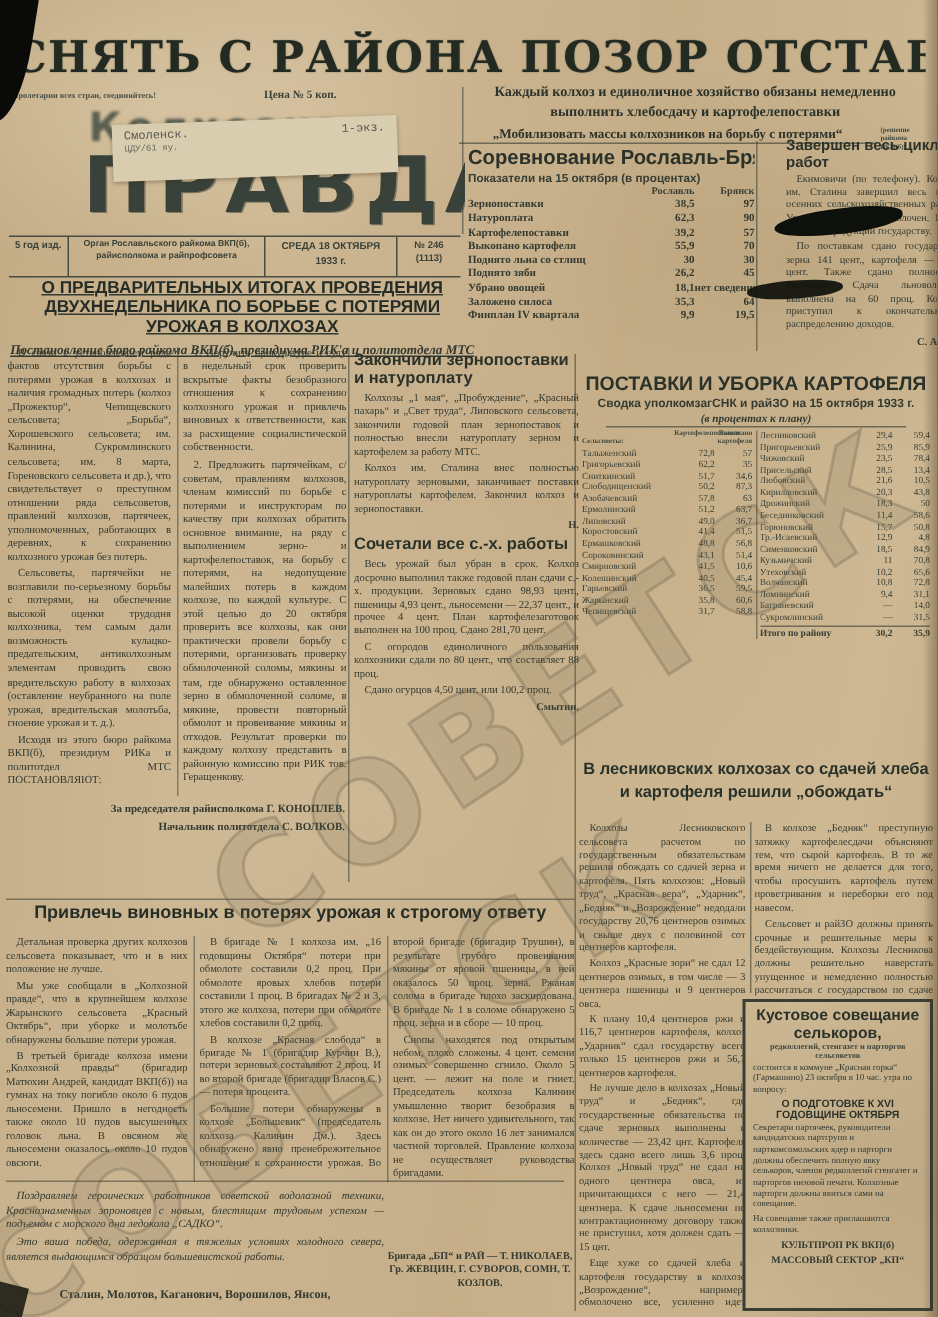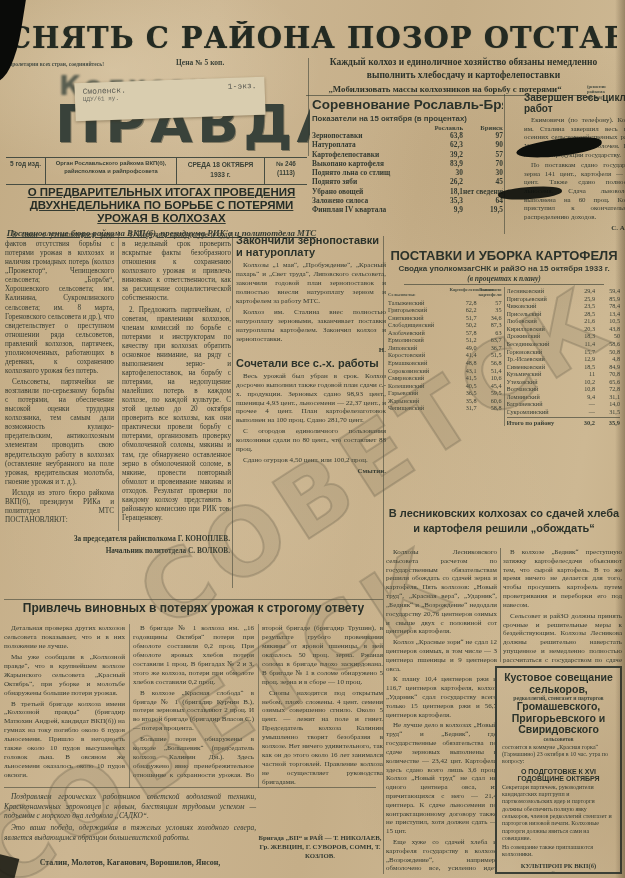--- a/index.html
+++ b/index.html
@@ -172,36 +172,36 @@
   <div class="abs comp">
     <div class="comp-title">Соревнование Рославль-Брянск</div>
     <div class="comp-sub">Показатели на 15 октября (в процентах)</div>
     <div class="comp-head">
       <span>Рославль</span>
       <span>Брянск</span>
     </div>
     <div>
         <div class="trow">
           <span class="tc tc0">Зернопоставки</span>
-          <span class="tc tc1">63,8</span>
+          <span class="tc tc1">38,5</span>
           <span class="tc tc2">97</span>
         </div>
         <div class="trow">
           <span class="tc tc0">Натуроплата</span>
           <span class="tc tc1">62,3</span>
           <span class="tc tc2">90</span>
         </div>
         <div class="trow">
           <span class="tc tc0">Картофелепоставки</span>
           <span class="tc tc1">39,2</span>
           <span class="tc tc2">57</span>
         </div>
         <div class="trow">
           <span class="tc tc0">Выкопано картофеля</span>
-          <span class="tc tc1">83,9</span>
+          <span class="tc tc1">55,9</span>
           <span class="tc tc2">70</span>
         </div>
         <div class="trow">
           <span class="tc tc0">Поднято льна со стлищ</span>
           <span class="tc tc1">30</span>
           <span class="tc tc2">30</span>
         </div>
         <div class="trow">
           <span class="tc tc0">Поднято зяби</span>
           <span class="tc tc1">26,2</span>
@@ -469,21 +469,20 @@
     <div>
         <p>В колхозе „Бедняк“ преступную затяжку картофелесдачи объясняют тем, что сырой картофель. В то же время ничего не делается для того, чтобы просушить картофель путем проветривания и переборки его под навесом.</p>
         <p>Сельсовет и райЗО должны принять срочные и решительные меры к бездействующим. Колхозы Лесникова должны решительно наверстать упущенное и немедленно полностью рассчитаться с государством по сдаче хлеба и картофеля.</p>
       </div>
 
   </div>
 
   <div class="abs box">
     <div class="box-big">Кустовое совещание селькоров,</div>
     <div class="box-small">редколлегий, стенгазет и парторгов</div>
-    <div class="box-big">Громашевского, Пригорьевского и Свиридовского</div>
     <div class="box-small">сельсоветов</div>
     <div class="box-body">состоится в коммуне „Красная горка“ (Гармашино) 23 октября в 10 час. утра по вопросу:</div>
     <div class="box-agenda">О ПОДГОТОВКЕ К XVI ГОДОВЩИНЕ ОКТЯБРЯ</div>
     <div class="box-body">Секретари партячеек, руководители кандидатских партгрупп и парткомсомольских ядер и парторги должны обеспечить полную явку селькоров, членов редколлегий стенгазет и парторгов низовой печати. Колхозные парторги должны явиться сами на совещание.</div>
     <div class="box-body">На совещание также приглашаются колхозники.</div>
     <div class="box-sigs">
       <div>КУЛЬТПРОП РК ВКП(б)</div>
       <div>МАССОВЫЙ СЕКТОР „КП“</div>
     </div>
   </div>

